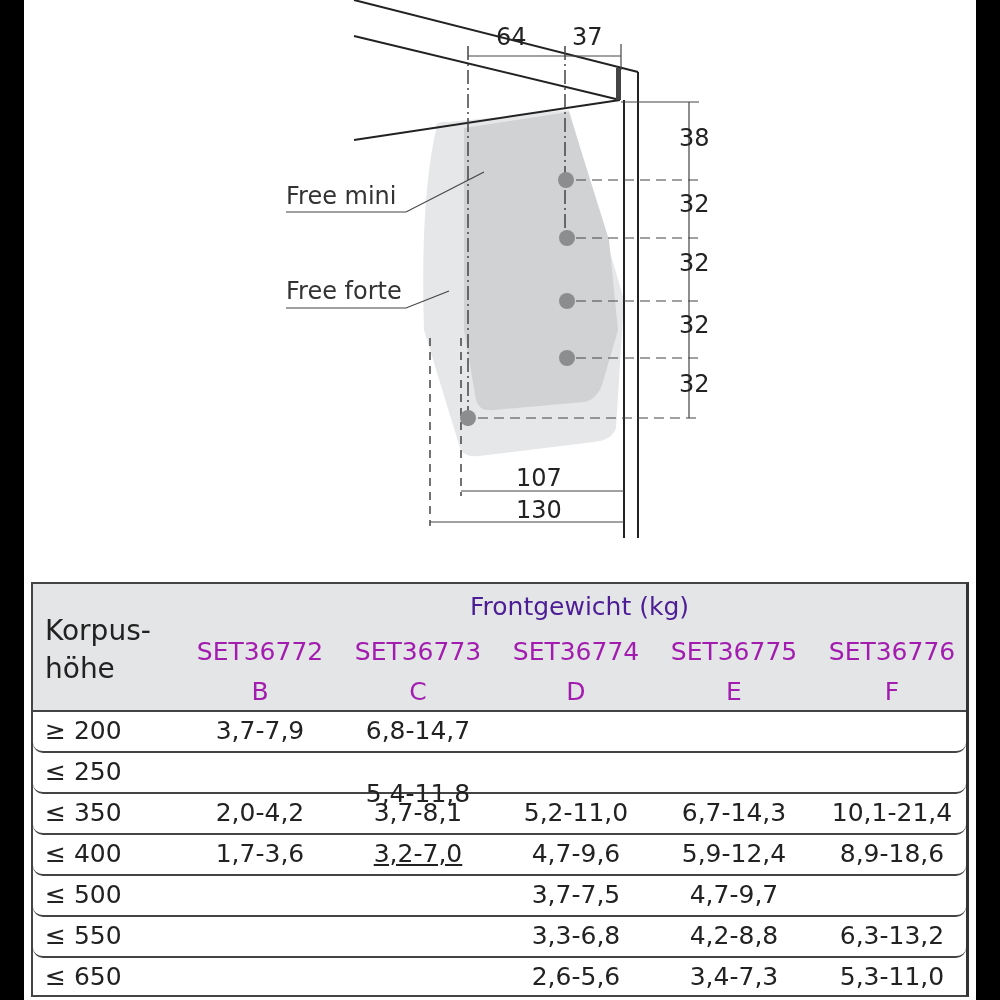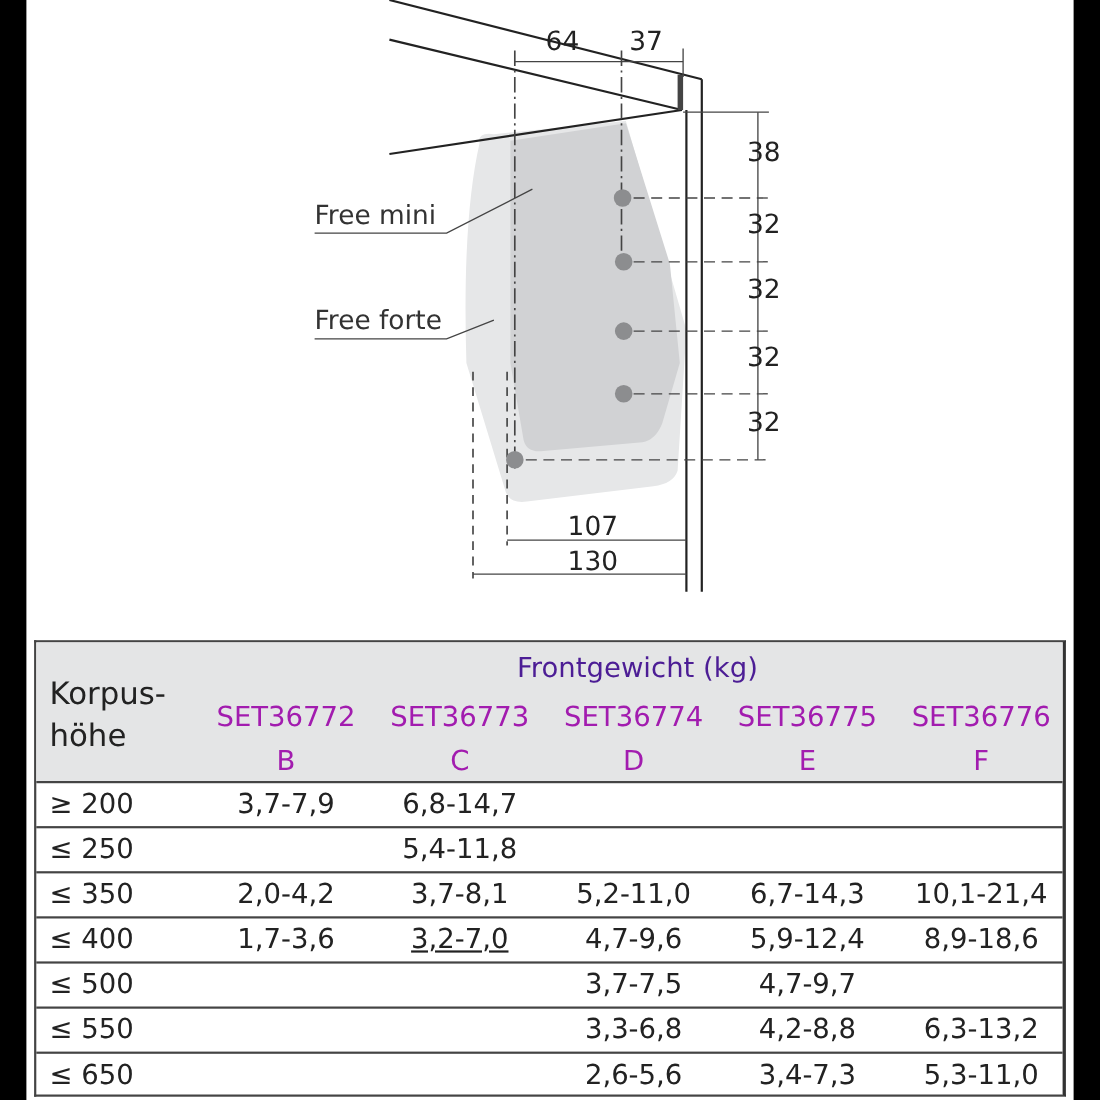--- a/index.html
+++ b/index.html
@@ -9,21 +9,21 @@
   svg.drawing { position: absolute; left: 0; top: 0; }
   .dim { font-family: "DejaVu Sans", sans-serif; font-size: 24px; fill: #222; }
   .lbl { font-family: "DejaVu Sans", sans-serif; font-size: 24px; fill: #333; }
   .table-wrap { position: absolute; left: 7px; top: 582px; width: 938px; height: 415px;
                 border: 2px solid #444; border-right: 3px solid #333; box-sizing: border-box; background: #fff; }
   .thead { position: absolute; left: 0; top: 0; width: 100%; height: 128px; background: #e4e5e6;
            border-bottom: 2px solid #444; box-sizing: border-box; }
   .corner-label { position: absolute; left: 12px; top: 28px; font-size: 28px; line-height: 38px; color: #222; }
   .group-label { position: absolute; left: 160px; right: 0; top: 8px; text-align: center; font-size: 25px; color: #4c1d95; }
   .col-head { position: absolute; top: 48px; width: 158px; text-align: center; font-size: 25px; line-height: 40px; color: #a21caf; }
-  .row { position: absolute; left: 0; width: 100%; height: 41px; border-bottom: 2px solid #444; box-sizing: border-box; }
+  .row { position: absolute; left: 0; width: 100%; height: 41px; border-bottom: 2px solid #444; box-sizing: border-box; border-radius: 10px; }
   .row:last-child { border-bottom: none; }
   .cell { position: absolute; top: 0; height: 39px; line-height: 38px; font-size: 25px; color: #222; text-align: center; width: 158px; }
   .cell.first { left: 12px; text-align: left; width: 140px; }
 </style>
 </head>
 <body>
 
 <div class="page">
 
   <svg class="drawing" width="952" height="580" viewBox="0 0 952 580">
@@ -116,21 +116,21 @@
         <div class="row" style="top: 128px;">
           <div class="cell first">≥ 200</div>
           <div class="cell" style="left: 148px;">3,7-7,9</div>
           <div class="cell" style="left: 306px;">6,8-14,7</div>
           <div class="cell" style="left: 464px;"></div>
           <div class="cell" style="left: 622px;"></div>
           <div class="cell" style="left: 780px;"></div>
         </div>
         <div class="row" style="top: 169px;">
           <div class="cell first">≤ 250</div>
-          <div class="cell" style="left: 306px;">5,4-11,8</div>
+          <div class="cell" style="left: 306px; margin-top: 22px;">5,4-11,8</div>
           <div class="cell" style="left: 464px;"></div>
           <div class="cell" style="left: 622px;"></div>
           <div class="cell" style="left: 780px;"></div>
         </div>
         <div class="row" style="top: 210px;">
           <div class="cell first">≤ 350</div>
           <div class="cell" style="left: 148px;">2,0-4,2</div>
           <div class="cell" style="left: 306px;">3,7-8,1</div>
           <div class="cell" style="left: 464px;">5,2-11,0</div>
           <div class="cell" style="left: 622px;">6,7-14,3</div>

